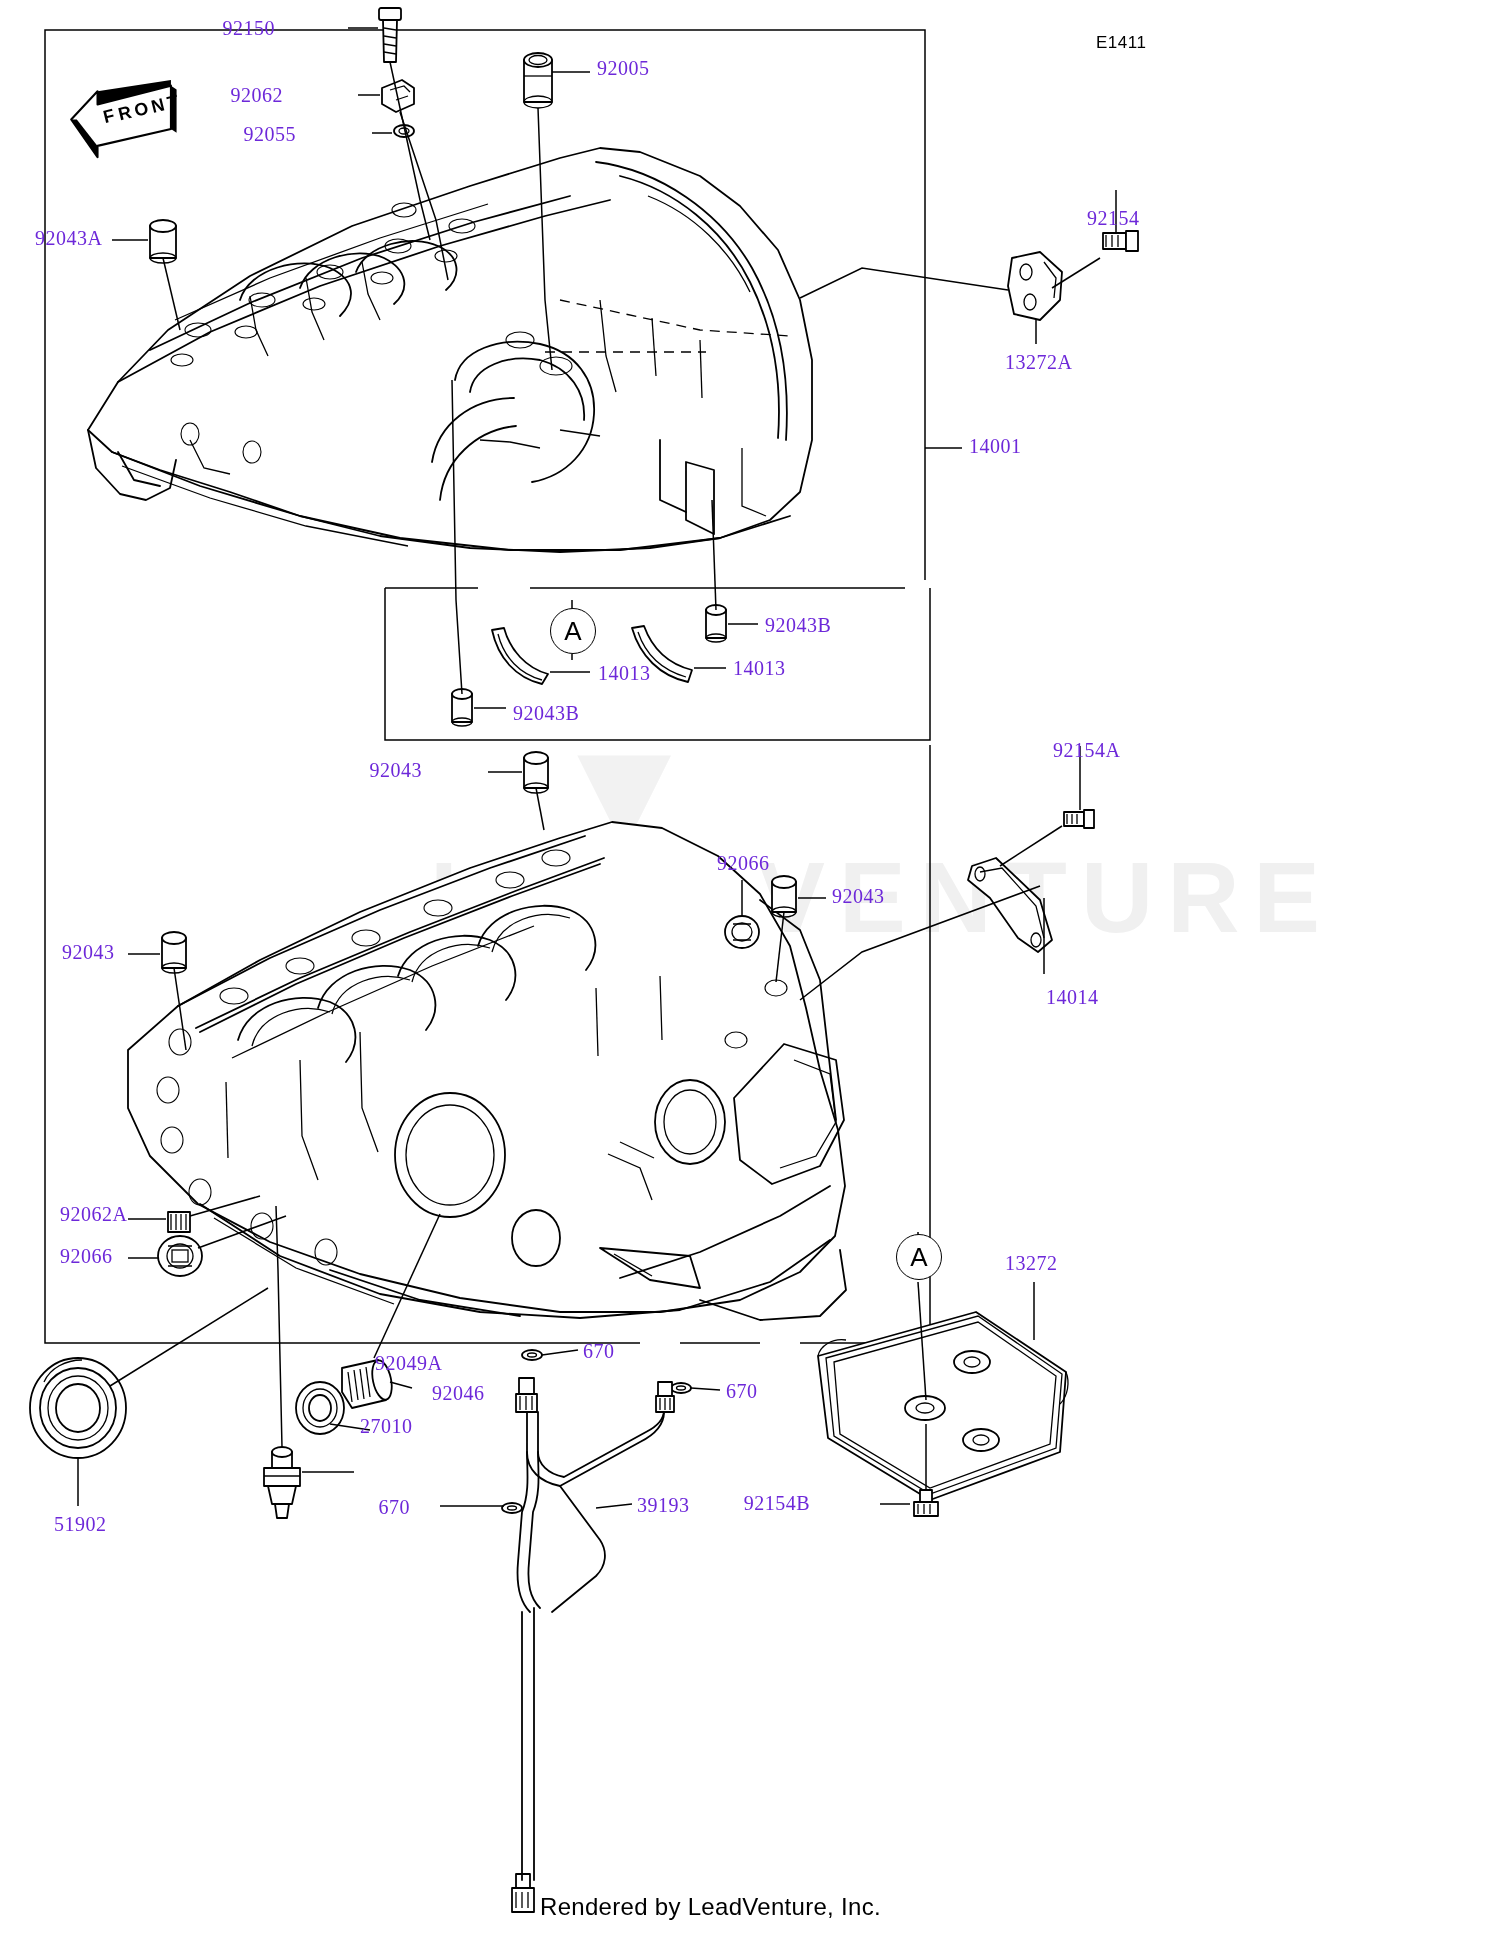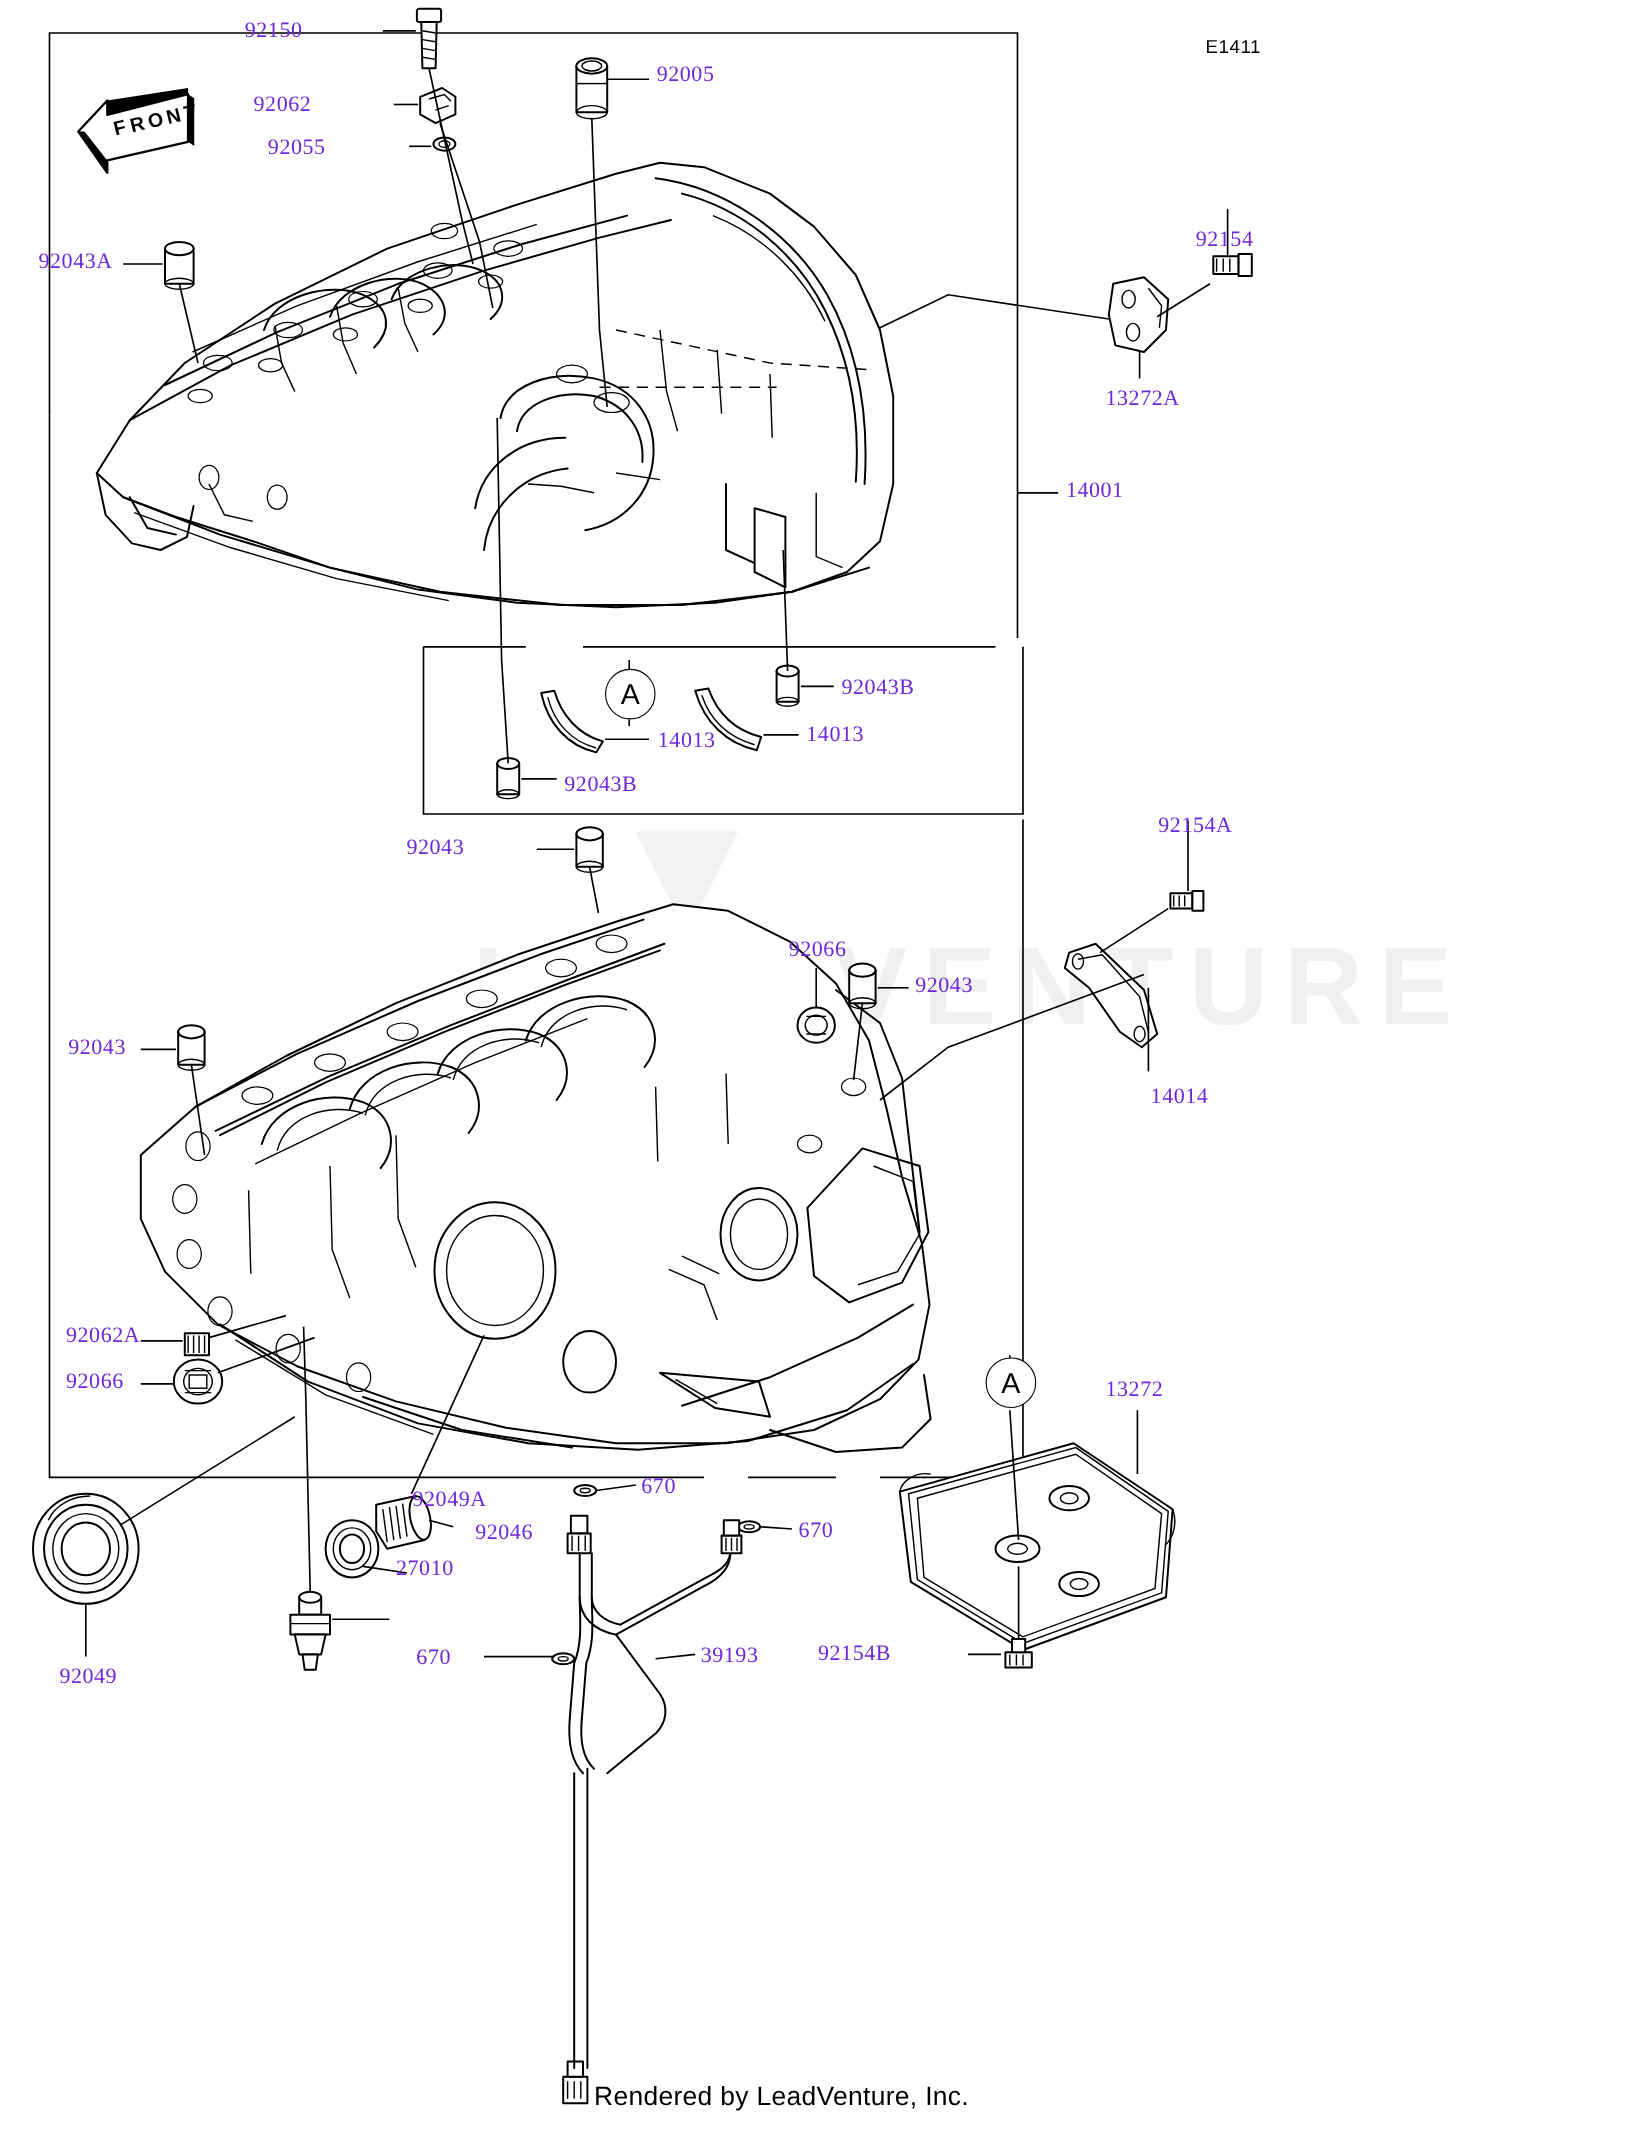--- a/index.html
+++ b/index.html
@@ -613,21 +613,21 @@
   <div class="lbl" style="left:717px;top:853px;">92066</div>
   <div class="lbl" style="left:832px;top:886px;">92043</div>
   <div class="lbl" style="left:1046px;top:987px;">14014</div>
   <div class="lbl" style="left:62px;top:942px;">92043</div>
   <div class="lbl" style="left:60px;top:1204px;">92062A</div>
   <div class="lbl" style="left:60px;top:1246px;">92066</div>
   <div class="lbl" style="left:418px;top:1383px;margin-left:14px;">92046</div>
   <div class="lbl" style="left:375px;top:1353px;">92049A</div>
   <div class="lbl" style="left:583px;top:1341px;">670</div>
   <div class="lbl" style="left:726px;top:1381px;">670</div>
-  <div class="lbl" style="left:54px;top:1514px;">92049</div>
+  <div class="lbl" style="left:54px;top:1514px;">51902</div>
   <div class="lbl" style="left:360px;top:1416px;">27010</div>
   <div class="lbl r" style="left:330px;top:1497px;width:80px;">670</div>
   <div class="lbl" style="left:637px;top:1495px;">39193</div>
   <div class="lbl" style="left:1005px;top:1253px;">13272</div>
   <div class="lbl r" style="left:700px;top:1493px;width:110px;">92154B</div>
 
   <div class="rendered" style="left:540px;top:1893px;">Rendered by LeadVenture, Inc.</div>
 
 </div>
 

